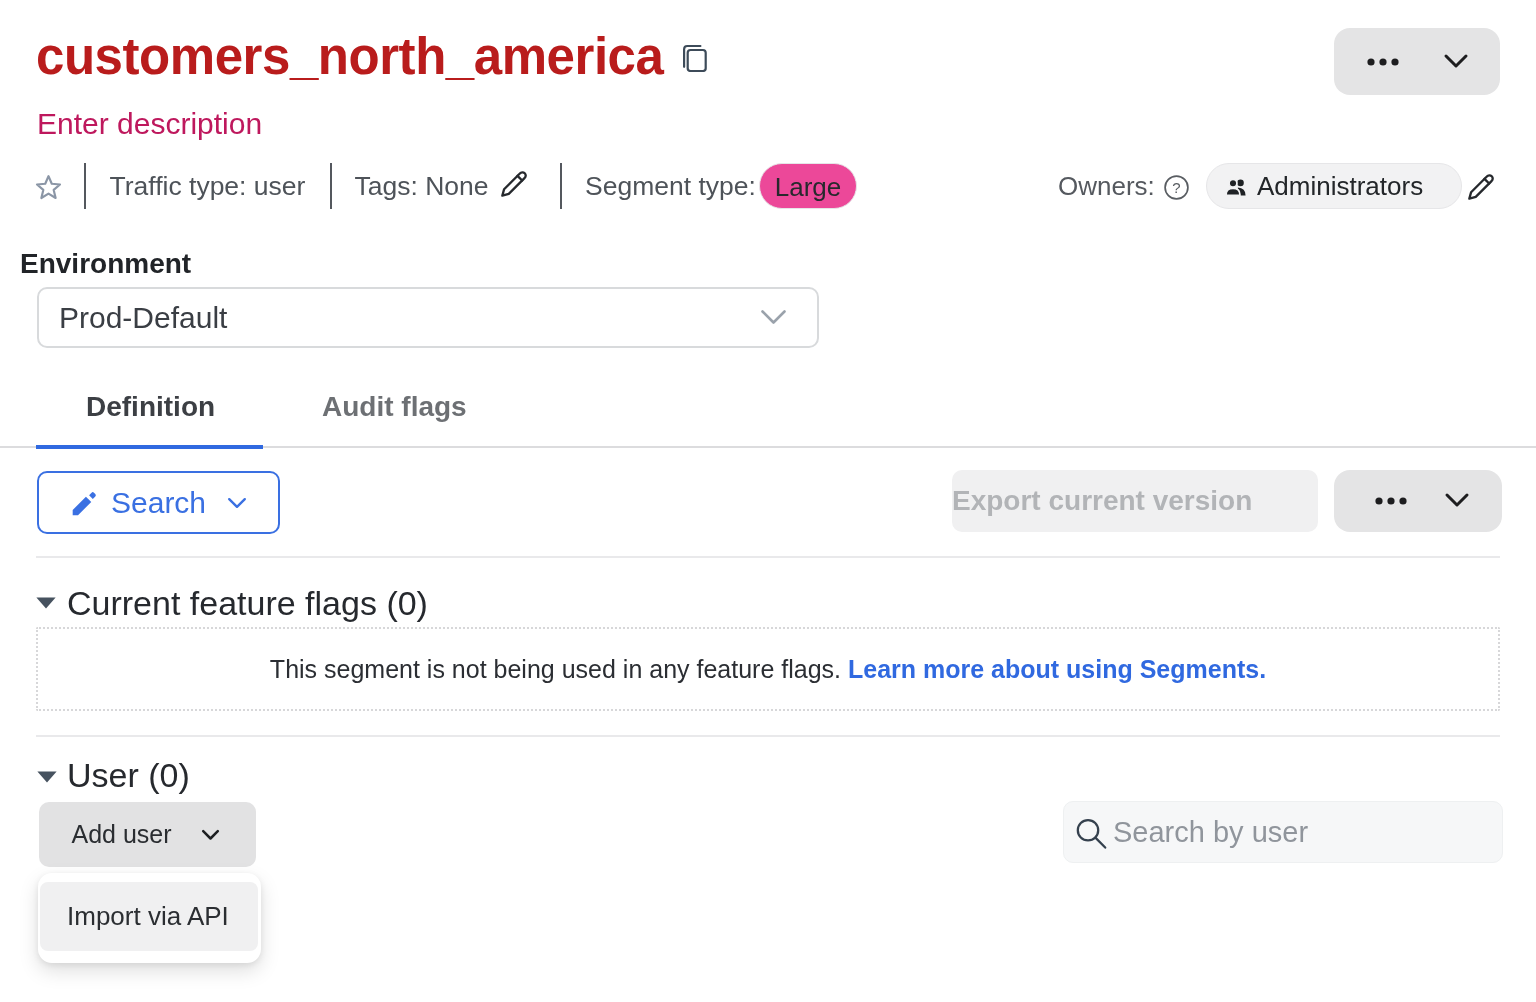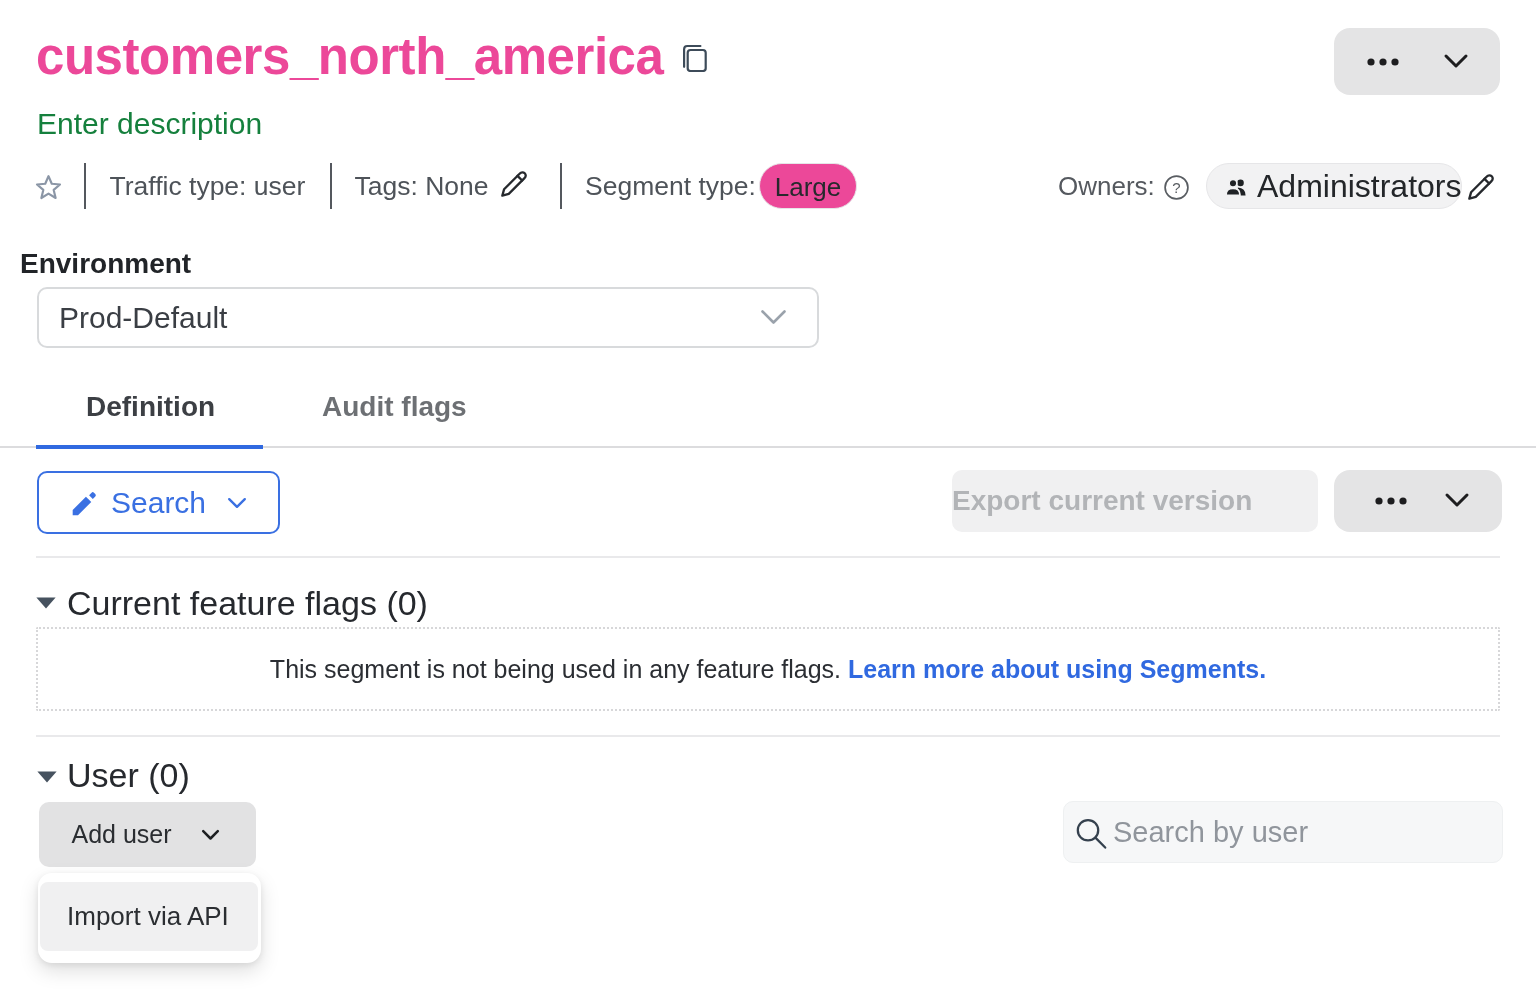--- a/index.html
+++ b/index.html
@@ -3,36 +3,36 @@
 <meta charset="utf-8">
 <style>
   * { margin:0; padding:0; box-sizing:border-box; }
   html,body { width:1536px; height:1002px; background:#fff; }
   body { font-family:"Liberation Sans", sans-serif; position:relative; overflow:hidden; }
   .abs { position:absolute; }
 </style>
 </head>
 <body>
 
-<div class="abs" style="left:36px; top:30.5px; font-size:51px; font-weight:bold; color:#ec4899; line-height:1; letter-spacing:-0.45px;">customers_north_america</div>
+<div class="abs" style="left:36px; top:30.5px; font-size:51px; font-weight:bold; color:#b91c1c; line-height:1; letter-spacing:-0.45px;">customers_north_america</div>
 
 <svg class="abs" style="left:682px; top:44px;" width="25" height="28" viewBox="0 0 25 28">
   <path d="M2.1 22.8 L2.1 5.2 Q2.1 2.0 5.3 2.0 L18.4 2.0" fill="none" stroke="#3d4b59" stroke-width="2.2" stroke-linecap="round"></path>
   <rect x="5.7" y="6.0" width="18" height="21" rx="2.8" fill="none" stroke="#3d4b59" stroke-width="2.2"></rect>
 </svg>
 
 <div class="abs" style="left:1334px; top:28px; width:166px; height:67px; background:#e4e4e5; border-radius:16px;"></div>
 <svg class="abs" style="left:1334px; top:28px;" width="166" height="67" viewBox="0 0 166 67">
   <circle cx="37" cy="34" r="3.6" fill="#1d1d1f"></circle>
   <circle cx="49" cy="34" r="3.6" fill="#1d1d1f"></circle>
   <circle cx="61" cy="34" r="3.6" fill="#1d1d1f"></circle>
   <path d="M112 28 L122 38 L132 28" fill="none" stroke="#1d1d1f" stroke-width="3" stroke-linecap="round" stroke-linejoin="round"></path>
 </svg>
 
-<div class="abs" style="left:37px; top:107px; font-size:30px; color:#15803d;">Enter description</div>
+<div class="abs" style="left:37px; top:107px; font-size:30px; color:#be185d;">Enter description</div>
 
 <svg class="abs" style="left:34px; top:172.5px;" width="29" height="29" viewBox="0 0 24 24">
   <path d="M12 2.6 L14.7 8.9 L21.5 9.5 L16.3 14 L17.9 20.7 L12 17.1 L6.1 20.7 L7.7 14 L2.5 9.5 L9.3 8.9 Z" fill="none" stroke="#8b96a6" stroke-width="1.8" stroke-linejoin="round"></path>
 </svg>
 <div class="abs" style="left:84px; top:163px; width:2px; height:46px; background:#54585e;"></div>
 <div class="abs" style="left:109.5px; top:163px; height:46px; line-height:46px; font-size:26.5px; color:#4e5359;">Traffic type: user</div>
 <div class="abs" style="left:330px; top:163px; width:2px; height:46px; background:#54585e;"></div>
 <div class="abs" style="left:354.5px; top:163px; height:46px; line-height:46px; font-size:26.5px; color:#4e5359;">Tags: None</div>
 <svg class="abs" style="left:500px; top:169.5px;" width="28" height="28" viewBox="0 0 24 24">
   <path d="M17 3a2.85 2.83 0 1 1 4 4L7.5 20.5 2 22l1.5-5.5Z" fill="none" stroke="#26292d" stroke-width="2" stroke-linecap="round" stroke-linejoin="round"></path>
@@ -47,21 +47,21 @@
   <circle cx="12.5" cy="12.5" r="11.4" fill="none" stroke="#595d62" stroke-width="1.7"></circle>
   <text x="12.5" y="17.6" font-size="15" fill="#595d62" text-anchor="middle" font-family="Liberation Sans">?</text>
 </svg>
 <div class="abs" style="left:1206px; top:163px; width:256px; height:46px; background:#f2f2f3; border:1px solid #e6e6e8; border-radius:23px;"></div>
 <svg class="abs" style="left:1224.5px; top:179px;" width="22.5" height="17" viewBox="0 0 22.5 17">
   <circle cx="15.5" cy="3.9" r="3.3" fill="#1f2225"></circle>
   <path d="M12.8 8.6 Q20.6 9.4 20.6 16.4 L13.8 16.4 Z" fill="#1f2225"></path>
   <circle cx="8" cy="4.2" r="3.9" fill="#1f2225" stroke="#f2f2f3" stroke-width="1.7"></circle>
   <path d="M1.1 16.4 L1.1 15.4 Q1.1 9.3 8 9.3 Q14.9 9.3 14.9 15.4 L14.9 16.4 Z" fill="#1f2225" stroke="#f2f2f3" stroke-width="1.7"></path>
 </svg>
-<div class="abs" style="left:1257px; top:163px; height:46px; line-height:46px; font-size:32px; color:#232629;">Administrators</div>
+<div class="abs" style="left:1257px; top:163px; height:46px; line-height:46px; font-size:26px; color:#232629;">Administrators</div>
 <svg class="abs" style="left:1467px; top:173px;" width="28" height="28" viewBox="0 0 24 24">
   <path d="M17 3a2.85 2.83 0 1 1 4 4L7.5 20.5 2 22l1.5-5.5Z" fill="none" stroke="#26292d" stroke-width="2" stroke-linecap="round" stroke-linejoin="round"></path>
   <path d="m15 5 4 4" fill="none" stroke="#26292d" stroke-width="2" stroke-linecap="round"></path>
 </svg>
 
 <div class="abs" style="left:20px; top:248px; font-size:28px; font-weight:bold; color:#212428;">Environment</div>
 <div class="abs" style="left:37px; top:287px; width:782px; height:61px; border:2px solid #d8dadc; border-radius:10px; background:#fff;"></div>
 <div class="abs" style="left:59px; top:287px; height:61px; line-height:61px; font-size:30px; color:#3a3e44;">Prod-Default</div>
 <svg class="abs" style="left:760px; top:309px;" width="27" height="17" viewBox="0 0 27 17">
   <path d="M2.5 2.5 L13.5 13.5 L24.5 2.5" fill="none" stroke="#9aa2ab" stroke-width="2.6" stroke-linecap="round" stroke-linejoin="round"></path>

